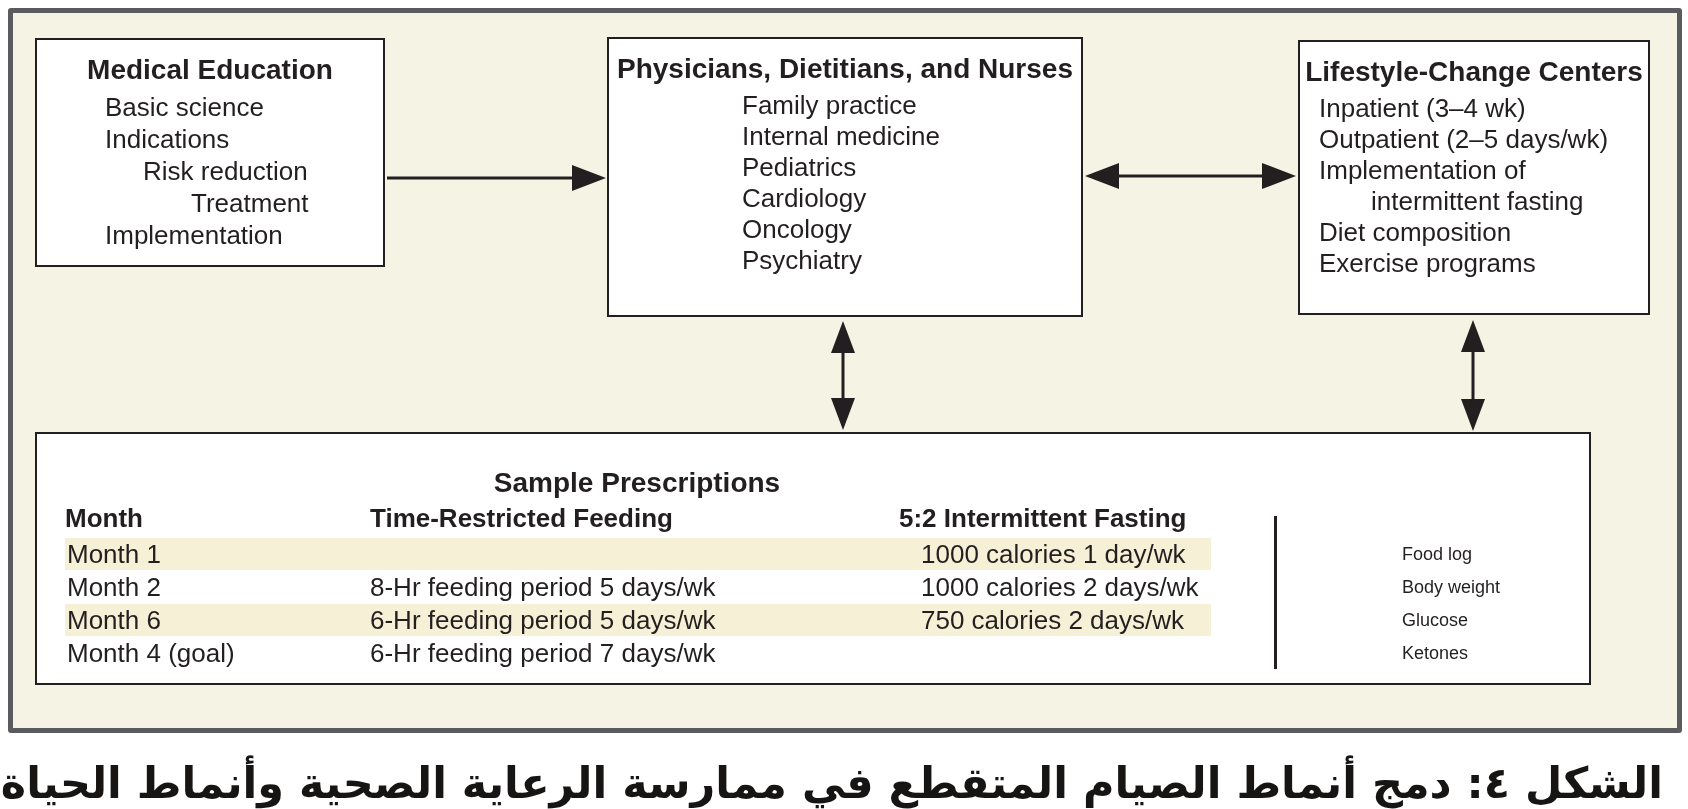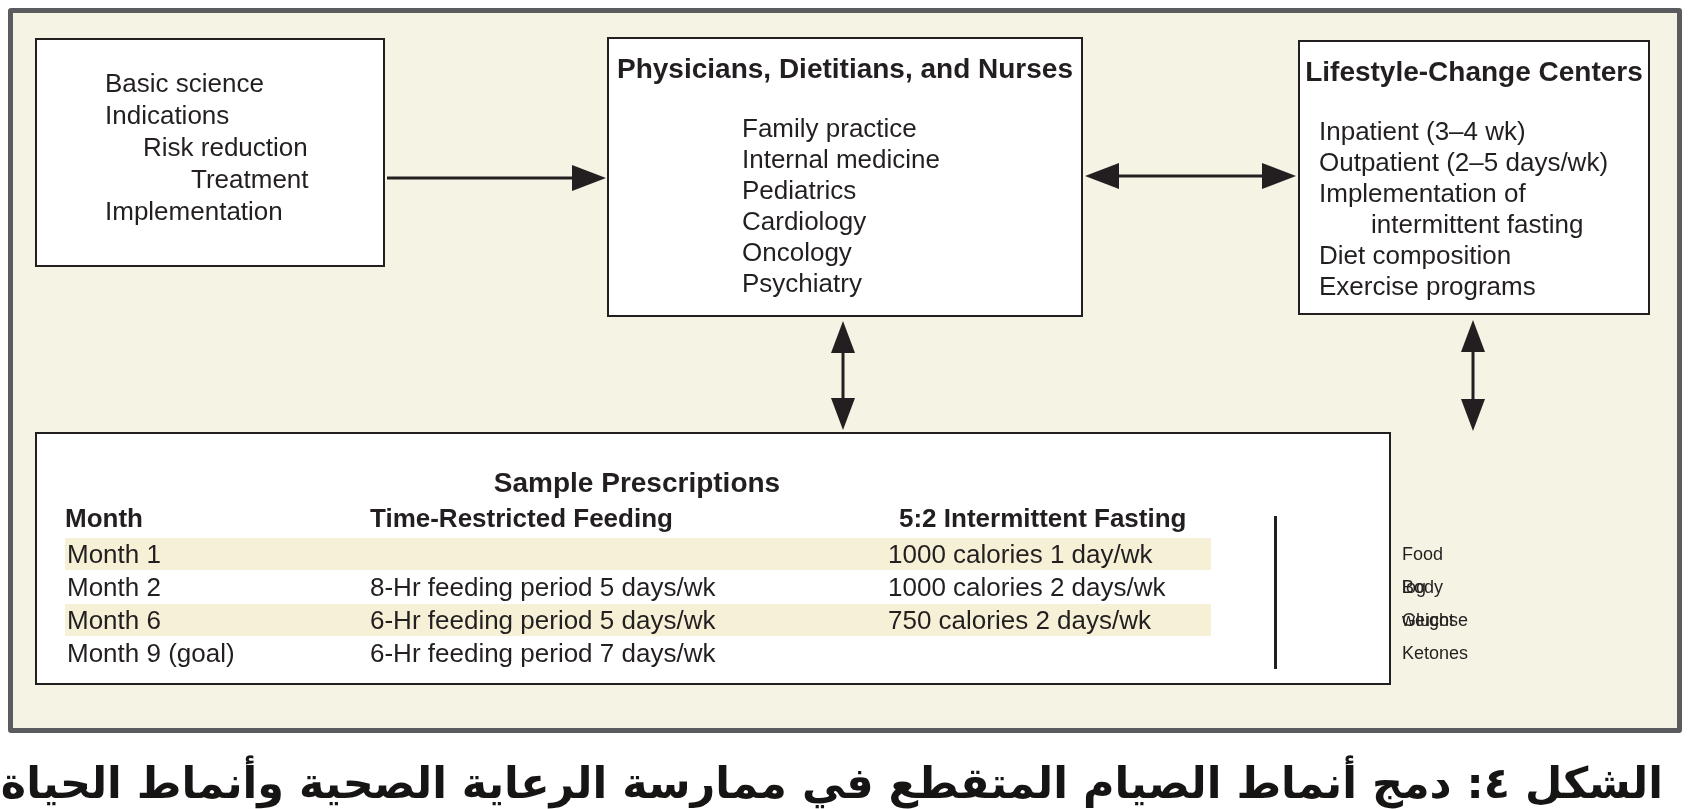--- a/index.html
+++ b/index.html
@@ -16,49 +16,49 @@
   }
   
   .box {
     position:absolute; box-sizing:border-box; background:#ffffff;
     border:2.5px solid #231f20;
   }
   .box h2 {
     margin:0; font-size:28px; line-height:34px; font-weight:bold;
     text-align:center; padding-top:13px;
   }
-  .items { margin-top:27px; font-size:26px; line-height:32px; }
+  .items { margin-top:4px; font-size:26px; line-height:32px; }
   .box-a { left:35px; top:38px;  width:350px; height:229px; }
   .box-a .i1 { padding-left:68px; }
   .box-a .i2 { padding-left:106px; }
   .box-a .i3 { padding-left:154px; }
   .box-b { left:607px; top:37px; width:476px; height:280px; }
   .box-b .items { padding-left:133px; line-height:31px; }
   .box-c { left:1298px; top:40px; width:352px; height:275px; }
   .box-c .items { padding-left:19px; line-height:31px; }
   .box-c .wrap2 { padding-left:52px; }
   
-  .box-d { left:35px; top:432px; width:1356px; height:253px; }
+  .box-d { left:35px; top:432px; width:1556px; height:253px; }
   .tbl-title {
     position:absolute; left:0; top:19px; width:1200px; margin:0;
     font-size:28px; font-weight:bold; text-align:center; padding:0;
   }
   .th { position:absolute; top:68px; font-size:26px; font-weight:bold; line-height:33px; }
   .th-month { left:28px; }
   .th-trf   { left:333px; }
   .th-if    { left:862px; }
   .trow { position:absolute; left:0; width:100%; height:33px; font-size:26px; line-height:33px; }
   .trow.striped::before {
     content:""; position:absolute; left:28px; top:0; width:1146px; height:32px;
     background:#f6f1d6;
   }
   .trow .cell { position:absolute; top:0; }
   .cell-month { left:30px; }
   .cell-trf   { left:333px; }
-  .cell-if    { left:851px; }
+  .cell-if    { left:884px; }
   .row-0 { top:104px; } .row-1 { top:137px; } .row-2 { top:170px; } .row-3 { top:203px; }
   .vdivider {
     position:absolute; left:1237px; top:82px; width:2.5px; height:153px;
     background:#231f20;
   }
   .mon { position:absolute; left:1365px; font-size:18px; line-height:33px; }
   .mon-0 { top:104px; } .mon-1 { top:137px; } .mon-2 { top:170px; } .mon-3 { top:203px; }
   
   .arrows { position:absolute; left:0; top:0; width:1688px; height:809px; pointer-events:none; }
   
@@ -70,20 +70,21 @@
   }
 </style>
 </head>
 <body>
 
 <div class="page">
 
   <div class="frame"></div>
 
   <section class="box box-a">
+    <h2>Medical Education</h2>
     <div class="items">
       <div class="i1">Basic science</div>
       <div class="i1">Indications</div>
       <div class="i2">Risk reduction</div>
       <div class="i3">Treatment</div>
       <div class="i1">Implementation</div>
     </div>
   </section>
 
   <section class="box box-b">
@@ -125,21 +126,21 @@
       <span class="cell cell-month">Month 2</span>
       <span class="cell cell-trf">8-Hr feeding period 5 days/wk</span>
       <span class="cell cell-if">1000 calories 2 days/wk</span>
     </div>
     <div class="trow striped row-2">
       <span class="cell cell-month">Month 6</span>
       <span class="cell cell-trf">6-Hr feeding period 5 days/wk</span>
       <span class="cell cell-if">750 calories 2 days/wk</span>
     </div>
     <div class="trow row-3">
-      <span class="cell cell-month">Month 9 (goal)</span>
+      <span class="cell cell-month">Month 4 (goal)</span>
       <span class="cell cell-trf">6-Hr feeding period 7 days/wk</span>
     </div>
 
     <div class="vdivider"></div>
 
     <div class="mon mon-0">Food log</div>
     <div class="mon mon-1">Body weight</div>
     <div class="mon mon-2">Glucose</div>
     <div class="mon mon-3">Ketones</div>
   </section>

